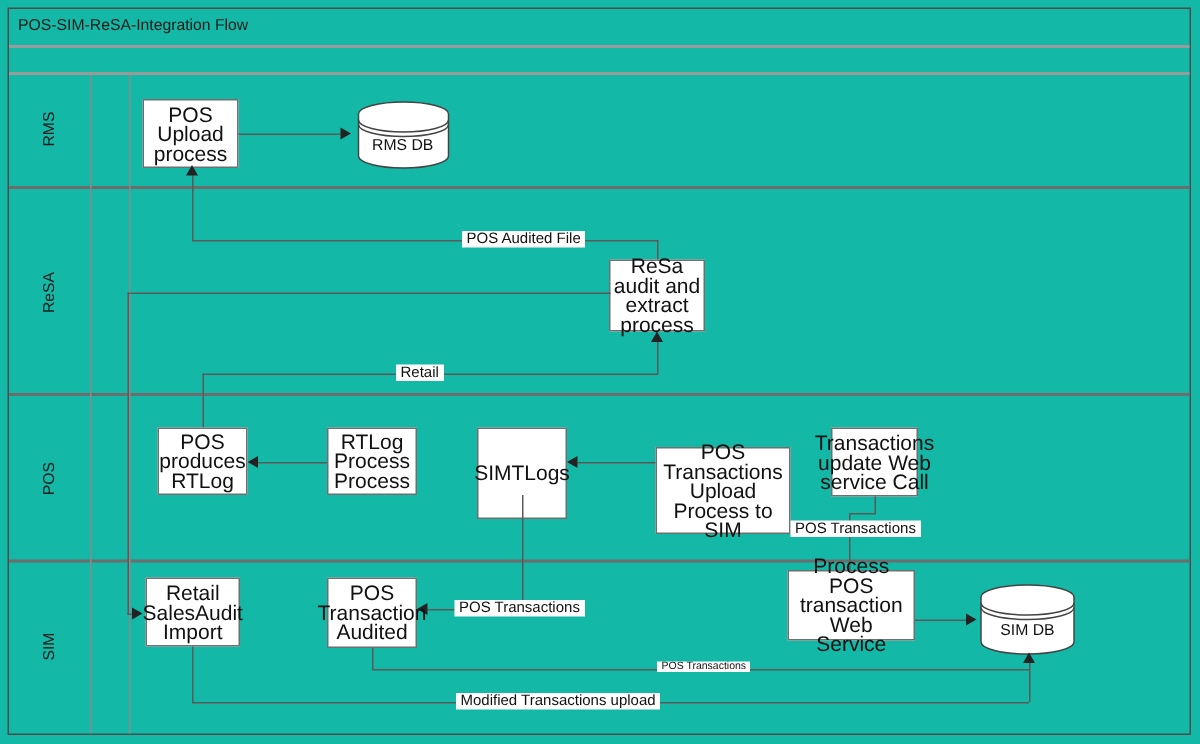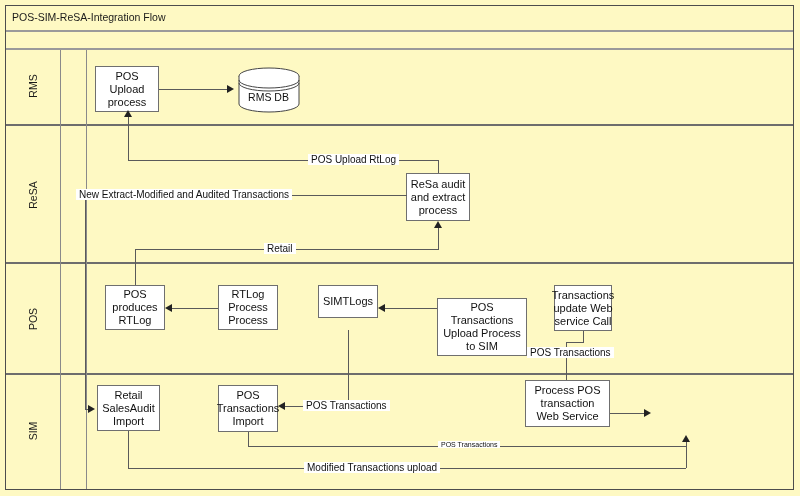--- a/index.html
+++ b/index.html
@@ -1,27 +1,27 @@
 <!DOCTYPE html>
 <html><head>
 <meta charset="utf-8">
 <style>
   html,body{margin:0;padding:0;background:#ffffff;}
   body{width:800px;height:496px;overflow:hidden;font-family:"Liberation Sans",sans-serif;}
-  #root{position:relative;width:800px;height:496px;background:#fef9c3;}
+  #root{position:relative;width:800px;height:496px;background:#14b8a6;}
   .frame{position:absolute;left:5px;top:5px;width:789px;height:485px;border:1px solid #4d4d4d;box-sizing:border-box;}
   .titlebar{position:absolute;left:6px;top:6px;width:787px;height:26px;box-sizing:border-box;border-bottom:2px solid #9a9a9a;}
   .title-text{position:absolute;left:12px;top:11px;font-size:10.5px;color:#1a1a1a;white-space:nowrap;}
   .headband{position:absolute;left:6px;top:33px;width:787px;height:17px;box-sizing:border-box;border-bottom:2px solid #9a9a9a;}
   .lane-div{position:absolute;left:6px;width:787px;height:0;border-top:2px solid #6d6d6d;}
   .lane-label{position:absolute;width:74px;text-align:center;font-size:10.5px;color:#1a1a1a;
     transform:rotate(-90deg);transform-origin:center center;white-space:nowrap;}
   .node{position:absolute;box-sizing:border-box;border:1px solid #6f6f6f;background:#fff;
     display:flex;align-items:center;justify-content:center;text-align:center;
-    font-size:11px;line-height:13px;color:#111;padding:2px 2px;}
+    font-size:14px;line-height:13px;color:#111;padding:2px 2px;}
   .edge-label{position:absolute;font-size:10px;color:#111;background:#fff;padding:0 3px;white-space:nowrap;}
   .edge-label.small{font-size:7px;}
   .hline{position:absolute;height:0;border-top:1px solid #5a5a5a;}
   .vline{position:absolute;width:0;border-left:1px solid #5a5a5a;}
   .arrow{position:absolute;width:0;height:0;}
   .arrow-r{border-top:4px solid transparent;border-bottom:4px solid transparent;border-left:7px solid #222;}
   .arrow-l{border-top:4px solid transparent;border-bottom:4px solid transparent;border-right:7px solid #222;}
   .arrow-u{border-left:4px solid transparent;border-right:4px solid transparent;border-bottom:7px solid #222;}
   .arrow-d{border-left:4px solid transparent;border-right:4px solid transparent;border-top:7px solid #222;}
   .cyl{position:absolute;}
@@ -67,39 +67,38 @@
   <div class="hline" style="left:159px;top:89px;width:68px"></div>
   <div class="arrow arrow-r" style="left:227px;top:85px"></div>
 
   <div class="node" style="left:406px;top:173px;width:64px;height:48px">ReSa audit and extract process</div>
 
   <div class="vline" style="left:438px;top:160px;height:13px"></div>
   <div class="hline" style="left:128px;top:160px;width:311px"></div>
   <div class="vline" style="left:128px;top:119px;height:41px"></div>
   <div class="vline" style="left:128px;top:112px;height:8px"></div>
   <div class="arrow arrow-u" style="left:124px;top:110px"></div>
-  <div class="edge-label" style="left:308px;top:154px">POS Upload RtLog</div>
+  <div class="edge-label" style="left:308px;top:154px">POS Audited File</div>
 
   <div class="hline" style="left:85px;top:195px;width:322px"></div>
   <div class="vline" style="left:85px;top:195px;height:215px"></div>
   <div class="hline" style="left:85px;top:409px;width:5px"></div>
   <div class="arrow arrow-r" style="left:88px;top:405px"></div>
-  <div class="edge-label" style="left:76px;top:189px">New Extract-Modified and Audited Transactions</div>
 
   <div class="vline" style="left:135px;top:249px;height:36px"></div>
   <div class="hline" style="left:135px;top:249px;width:304px"></div>
   <div class="vline" style="left:438px;top:228px;height:21px"></div>
   <div class="arrow arrow-u" style="left:434px;top:221px"></div>
   <div class="edge-label" style="left:264px;top:243px">Retail</div>
 
   <div class="node" style="left:105px;top:285px;width:60px;height:45px">POS produces RTLog</div>
 
   <div class="node" style="left:218px;top:285px;width:60px;height:45px">RTLog Process Process</div>
 
-  <div class="node" style="left:318px;top:285px;width:60px;height:33px">SIMTLogs</div>
+  <div class="node" style="left:318px;top:285px;width:60px;height:61px">SIMTLogs</div>
 
   <div class="node" style="left:437px;top:298px;width:90px;height:58px">POS Transactions Upload Process to SIM</div>
 
   <div class="node" style="left:554px;top:285px;width:58px;height:46px">Transactions update Web service Call</div>
 
   <div class="hline" style="left:172px;top:308px;width:46px"></div>
   <div class="arrow arrow-l" style="left:165px;top:304px"></div>
 
   <div class="hline" style="left:385px;top:308px;width:52px"></div>
   <div class="arrow arrow-l" style="left:378px;top:304px"></div>
@@ -110,24 +109,33 @@
   <div class="arrow arrow-d" style="left:562px;top:384px"></div>
   <div class="edge-label" style="left:527px;top:347px">POS Transactions</div>
 
   <div class="vline" style="left:348px;top:330px;height:76px"></div>
   <div class="hline" style="left:285px;top:406px;width:64px"></div>
   <div class="arrow arrow-l" style="left:278px;top:402px"></div>
   <div class="edge-label" style="left:303px;top:400px">POS Transactions</div>
 
   <div class="node" style="left:97px;top:385px;width:63px;height:46px">Retail SalesAudit Import</div>
 
-  <div class="node" style="left:218px;top:385px;width:60px;height:47px">POS Transactions Import</div>
+  <div class="node" style="left:218px;top:385px;width:60px;height:47px">POS Transaction Audited</div>
 
   <div class="node" style="left:525px;top:380px;width:85px;height:47px">Process POS transaction Web Service</div>
 
+  <div class="cyl" style="left:653px;top:389px;width:64px;height:48px">
+    <svg width="64" height="48" viewBox="0 0 64 48">
+      <ellipse cx="32" cy="9" rx="31" ry="8" fill="#fff" stroke="#444" stroke-width="1"></ellipse>
+      <path d="M1 9 L1 39 A31 8 0 0 0 63 39 L63 9" fill="#fff" stroke="#444" stroke-width="1"></path>
+      <path d="M1 13 A31 8 0 0 0 63 13" fill="none" stroke="#444" stroke-width="1"></path>
+      <path d="M1 16 A31 8 0 0 0 63 16" fill="none" stroke="#444" stroke-width="1"></path>
+    </svg>
+    <div class="cyl-label" style="top:25px">SIM DB</div>
+  </div>
 
   <div class="hline" style="left:610px;top:413px;width:34px"></div>
   <div class="arrow arrow-r" style="left:644px;top:409px"></div>
 
   <div class="vline" style="left:248px;top:432px;height:14px"></div>
   <div class="hline" style="left:248px;top:446px;width:438px"></div>
   <div class="vline" style="left:686px;top:440px;height:6px"></div>
   <div class="arrow arrow-u" style="left:682px;top:435px"></div>
   <div class="edge-label small" style="left:438px;top:441px">POS Transactions</div>
 

